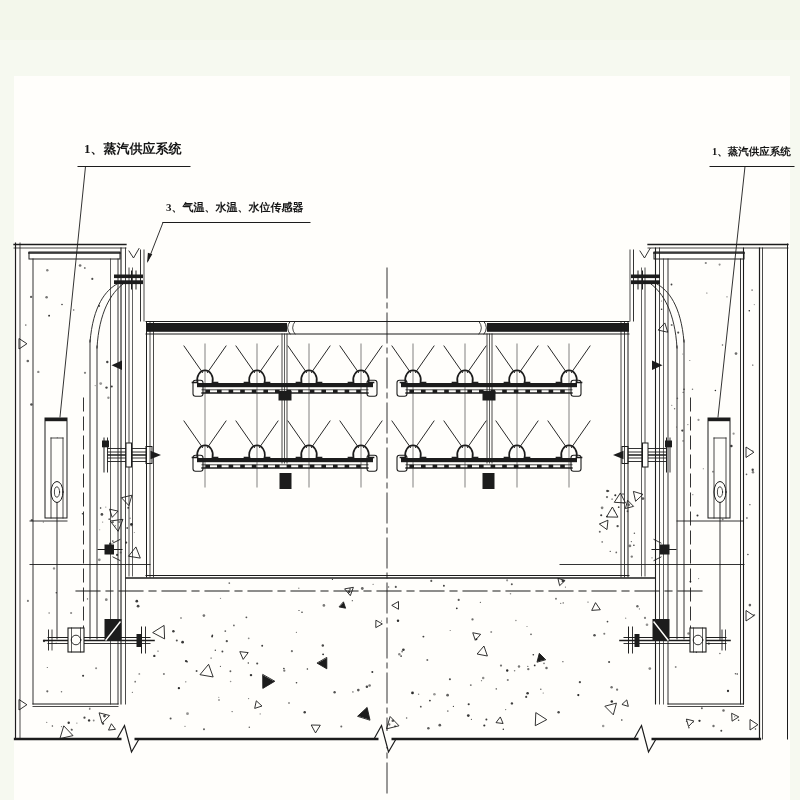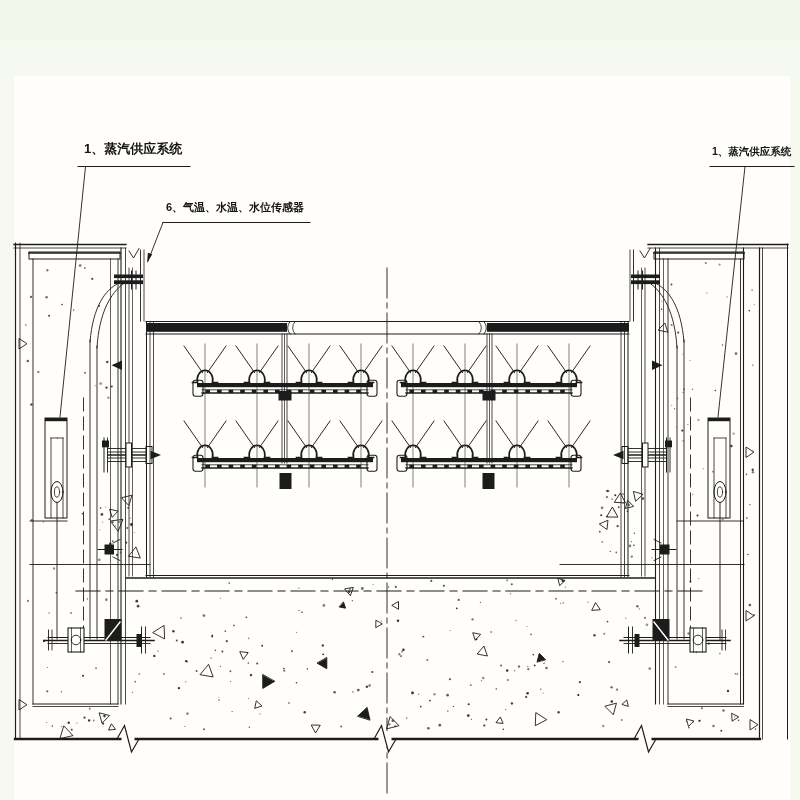--- a/index.html
+++ b/index.html
@@ -1,20 +1,20 @@
 <!DOCTYPE html>
 <html><head>
 <meta charset="utf-8">
 <style>
   html,body{margin:0;padding:0;}
   body{width:800px;height:800px;background:#f6f9f0;font-family:"DejaVu Sans",sans-serif;position:relative;overflow:hidden;}
   #stage{position:absolute;left:0;top:0;width:800px;height:800px;}
   svg{position:absolute;left:0;top:0;}
   .cad-label{position:absolute;color:#151515;white-space:nowrap;letter-spacing:0px;
-             font-family:Liberation Sans, sans-serif;font-weight:bold;transform-origin:left top;}
+             font-family:Liberation Serif, serif;font-weight:bold;transform-origin:left top;}
   #label-left{left:84px;top:140px;font-size:13px;}
   #label-sensors{left:166px;top:200px;font-size:11px;}
   #label-right{left:712px;top:145px;font-size:10.5px;}
 </style>
 </head>
 <body>
 
 <div id="stage">
 <svg id="cad" width="800" height="800" viewBox="0 0 800 800" stroke="#1c1c1c" fill="none" stroke-linecap="square">
 
@@ -742,15 +742,15 @@
     <line x1="85.5" y1="166.5" x2="60" y2="417"></line>
     <line x1="163" y1="222.5" x2="310" y2="222.5" stroke-width="1"></line>
     <line x1="163" y1="222.5" x2="148" y2="261"></line>
     <path d="M147,263 L152.3,254.2 L147.9,252.8 Z" fill="#1c1c1c" stroke="none"></path>
     <line x1="710" y1="166.5" x2="794" y2="166.5" stroke-width="1"></line>
     <line x1="745" y1="166.5" x2="718" y2="417"></line>
   </g>
 </svg>
 
 <div class="cad-label" id="label-left">1、蒸汽供应系统</div>
-<div class="cad-label" id="label-sensors">6、气温、水温、水位传感器</div>
+<div class="cad-label" id="label-sensors">3、气温、水温、水位传感器</div>
 <div class="cad-label" id="label-right">1、蒸汽供应系统</div>
 </div>
 
 </body></html>

